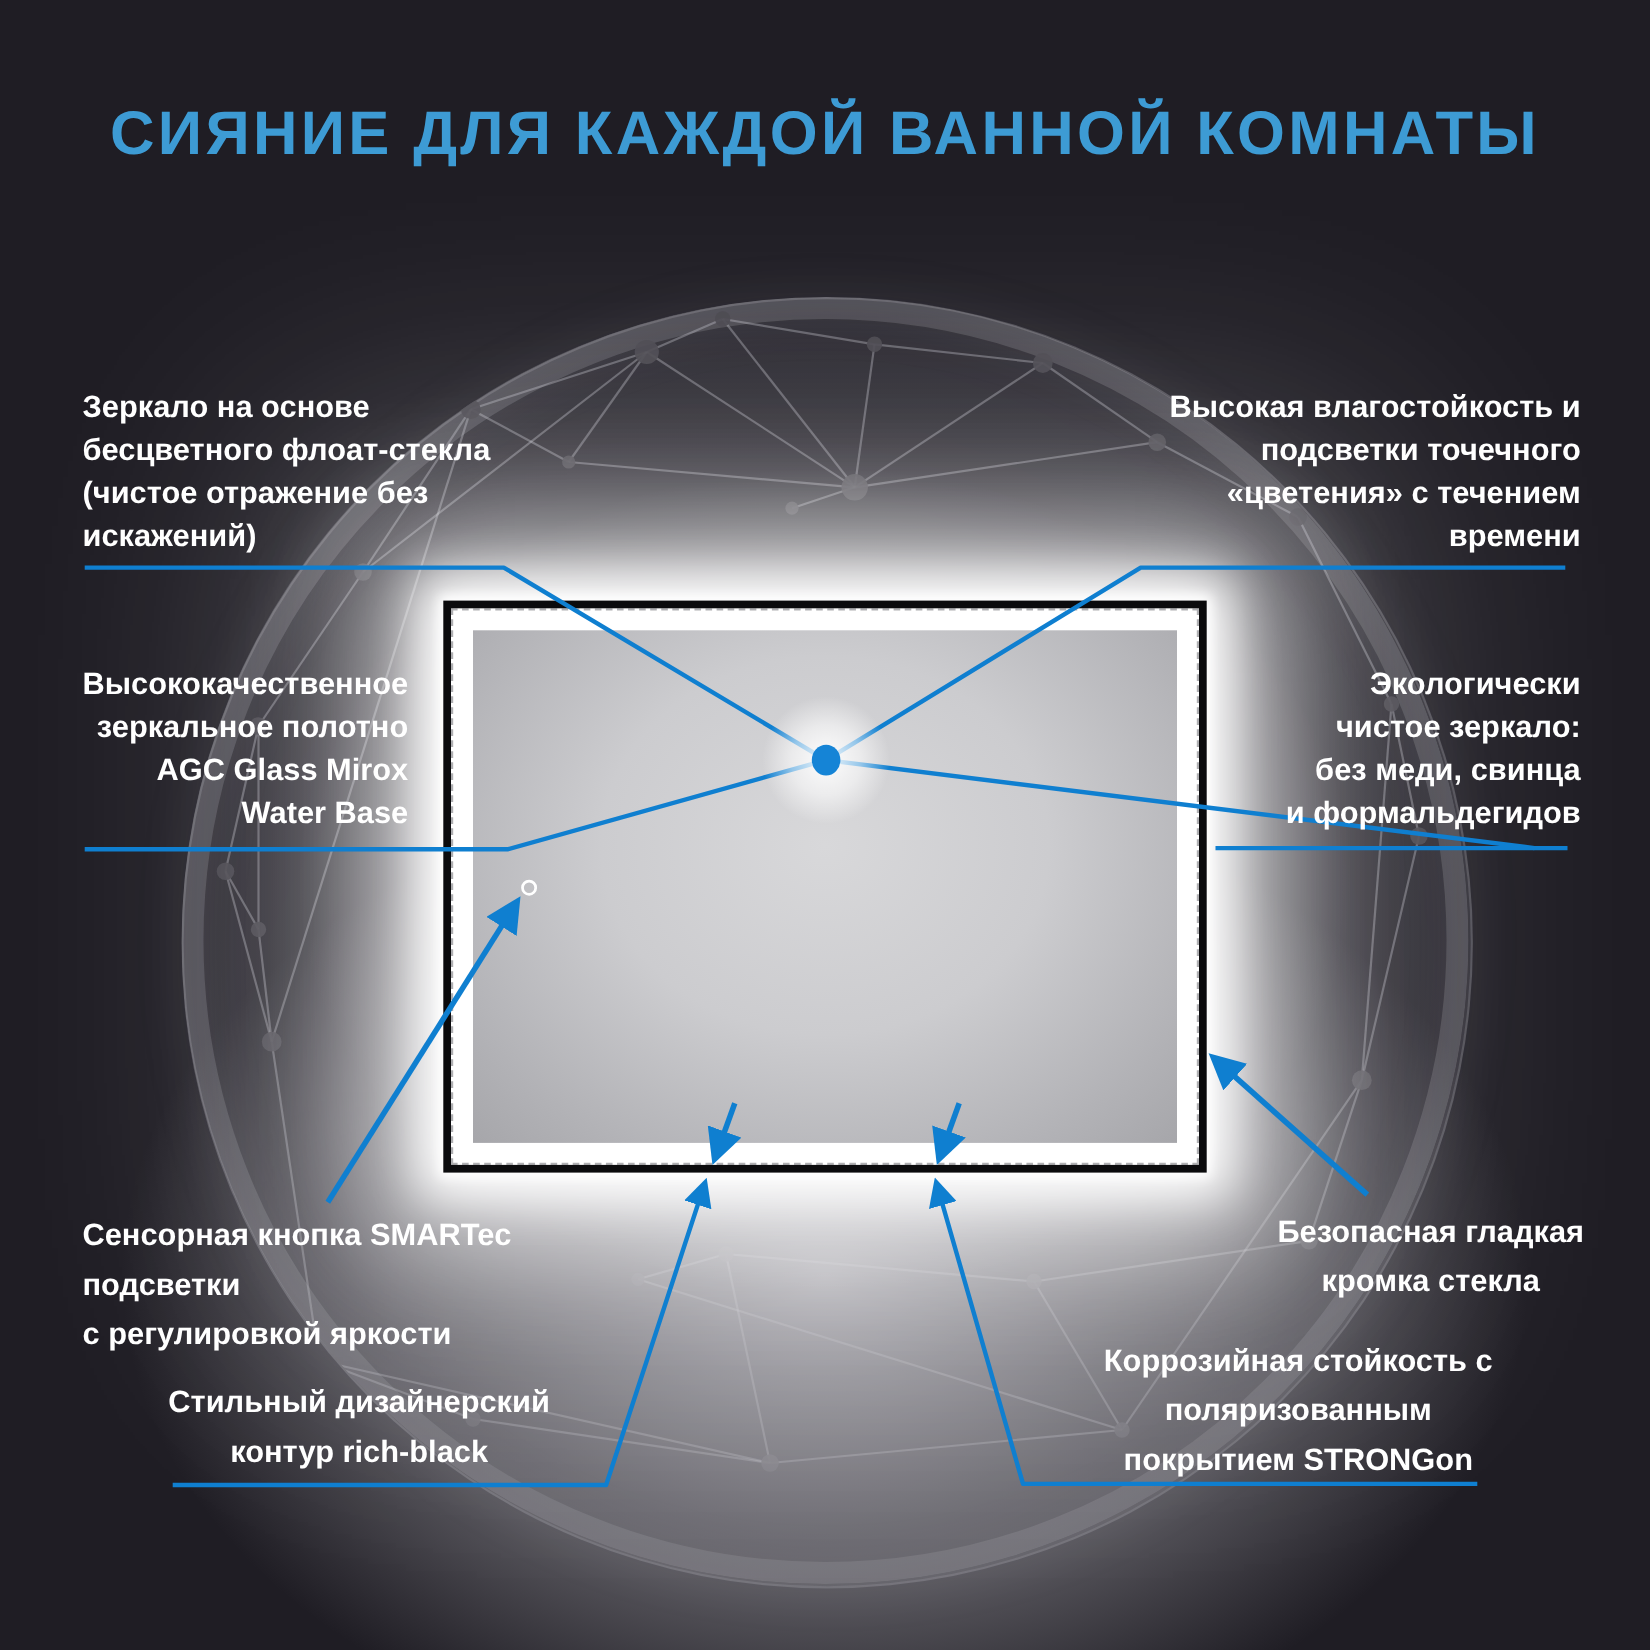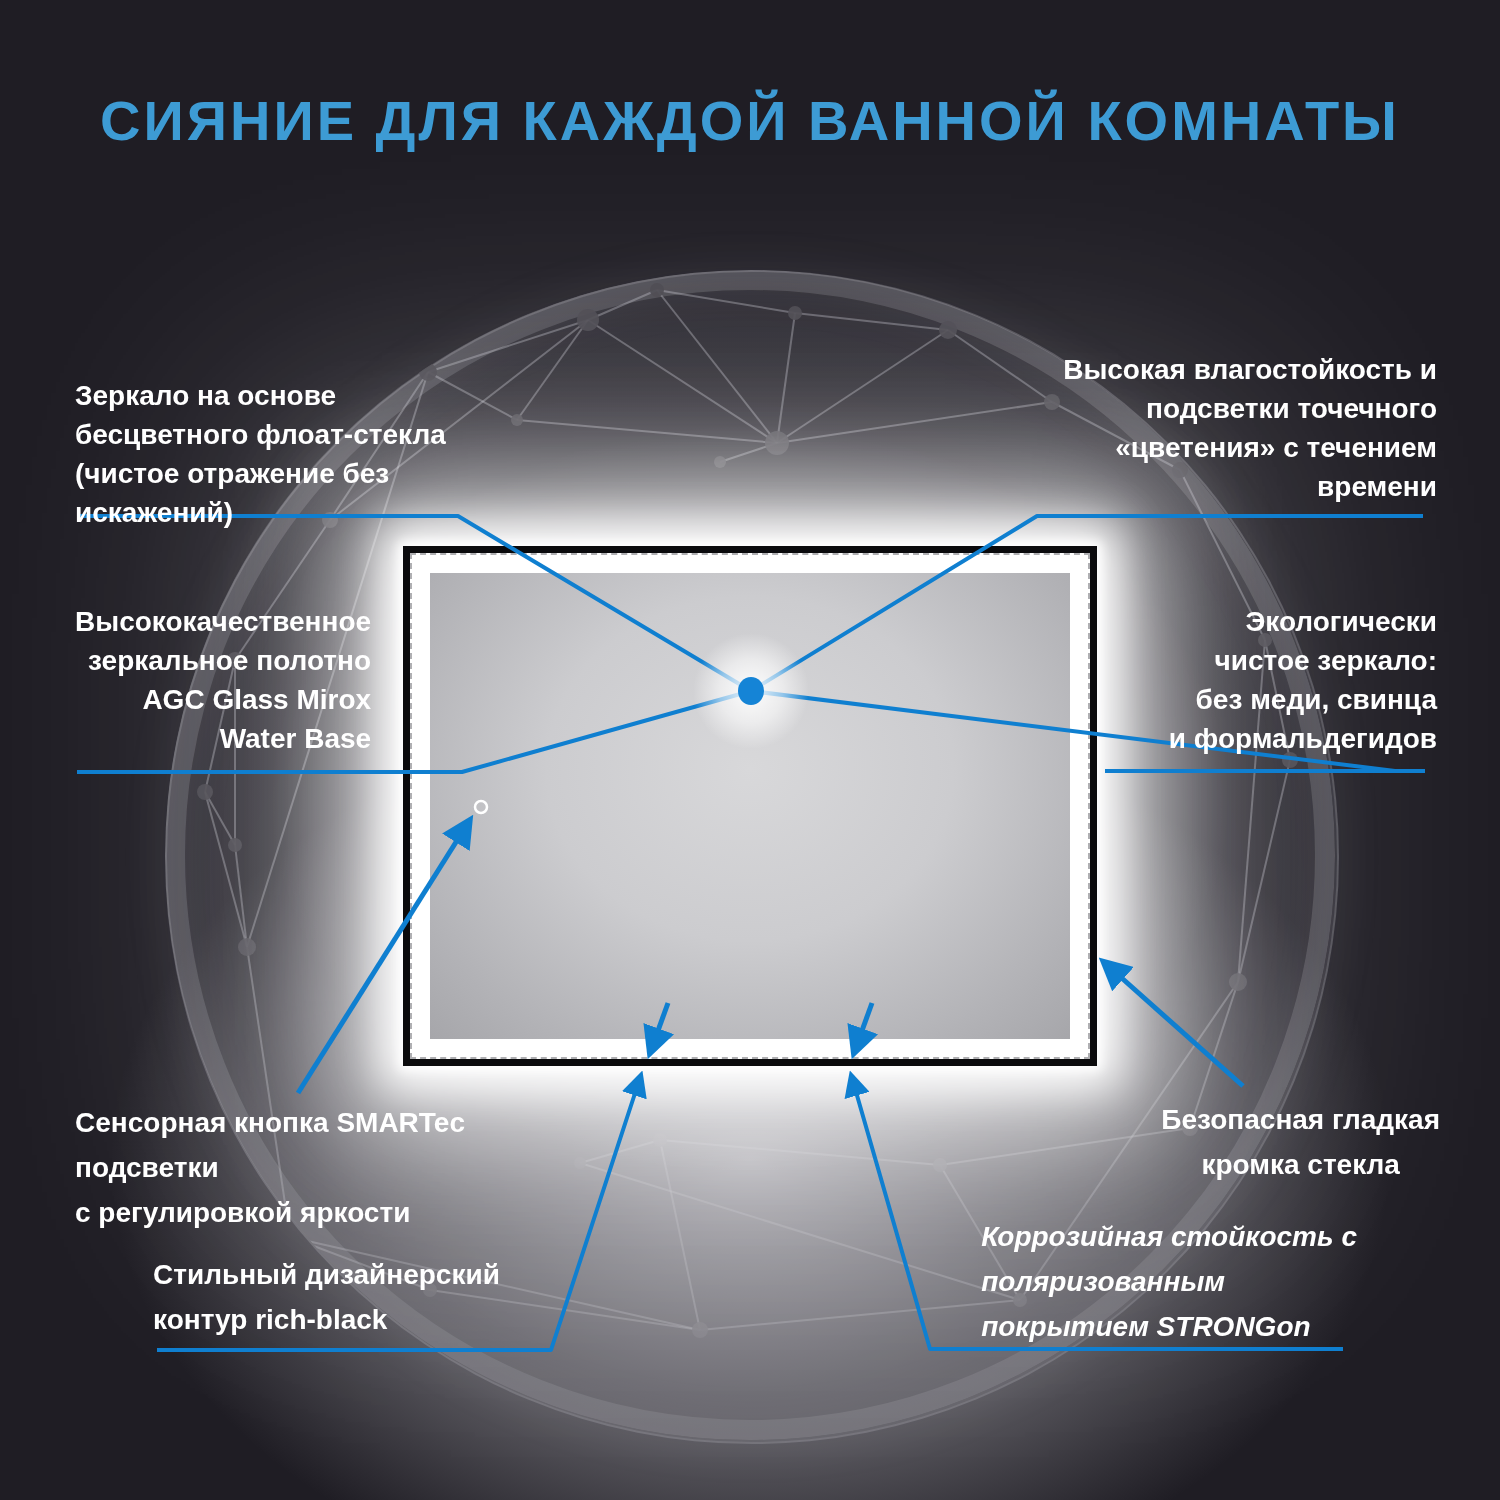--- a/index.html
+++ b/index.html
@@ -35,28 +35,28 @@
     background:radial-gradient(ellipse at 50% 42%, #d8d8da 0%, #cccccf 45%, #b2b2b6 82%, #a6a6aa 100%);}
 
   
   svg.callouts{position:absolute;left:0;top:0;z-index:8;pointer-events:none;}
 
   
   .title{position:absolute;left:0;top:88px;width:1500px;text-align:center;z-index:9;
     color:#3d9bd4;font-size:56px;font-weight:800;letter-spacing:3px;white-space:nowrap;}
   .callout{position:absolute;z-index:9;color:#ffffff;font-weight:700;font-size:28px;line-height:39px;white-space:nowrap;}
   .callout.bot{line-height:45px;}
-  .c-top-left{left:75px;top:350px;text-align:left;margin-top:26px;}
+  .c-top-left{left:75px;top:350px;text-align:left;}
   .c-top-right{right:77px;top:350px;text-align:right;}
   .c-mid-left{left:75px;top:602px;text-align:right;}
   .c-mid-right{right:77px;top:602px;text-align:right;margin-left:40px;}
   .c-sensor{left:75px;top:1100px;text-align:left;}
-  .c-contour{left:153px;top:1252px;text-align:left;}
+  .c-contour{left:153px;top:1252px;text-align:center;}
   .c-edge{right:74px;top:1097px;text-align:center;}
-  .c-corrosion{right:157px;top:1214px;text-align:left;font-style:italic;}
+  .c-corrosion{right:157px;top:1214px;text-align:center;}
 </style>
 </head>
 <body>
 
 <div class="stage">
 
   <div class="sphere"></div>
 
   <svg class="plexus" width="1500" height="1500" viewBox="0 0 1500 1500">
     <defs>

